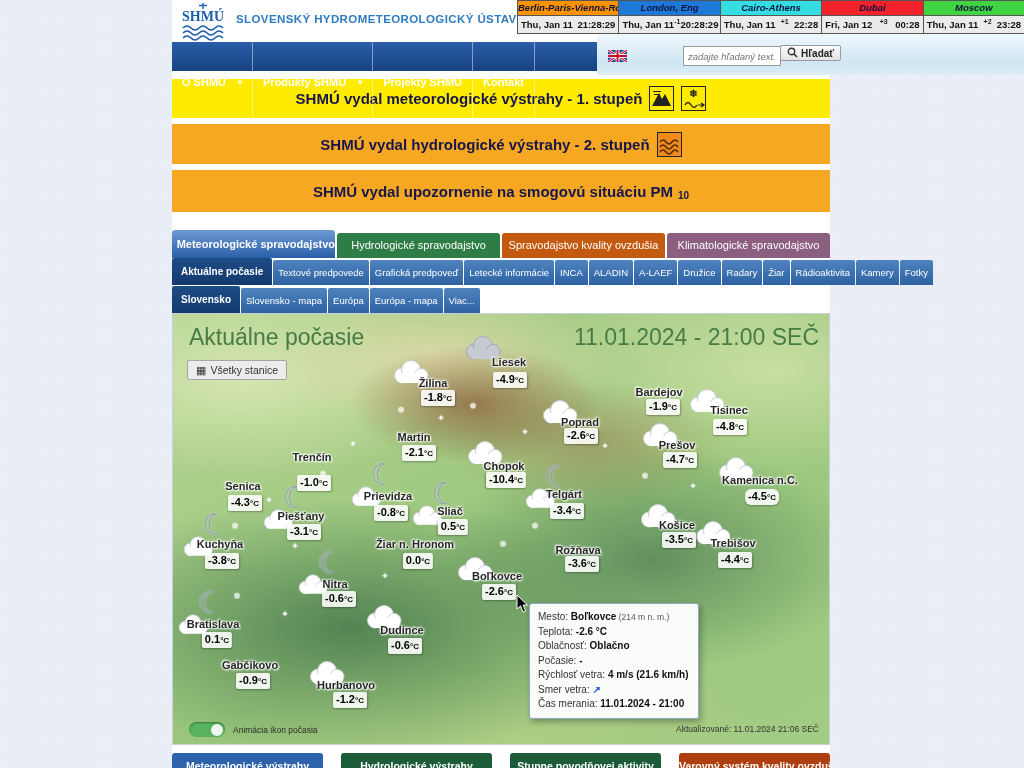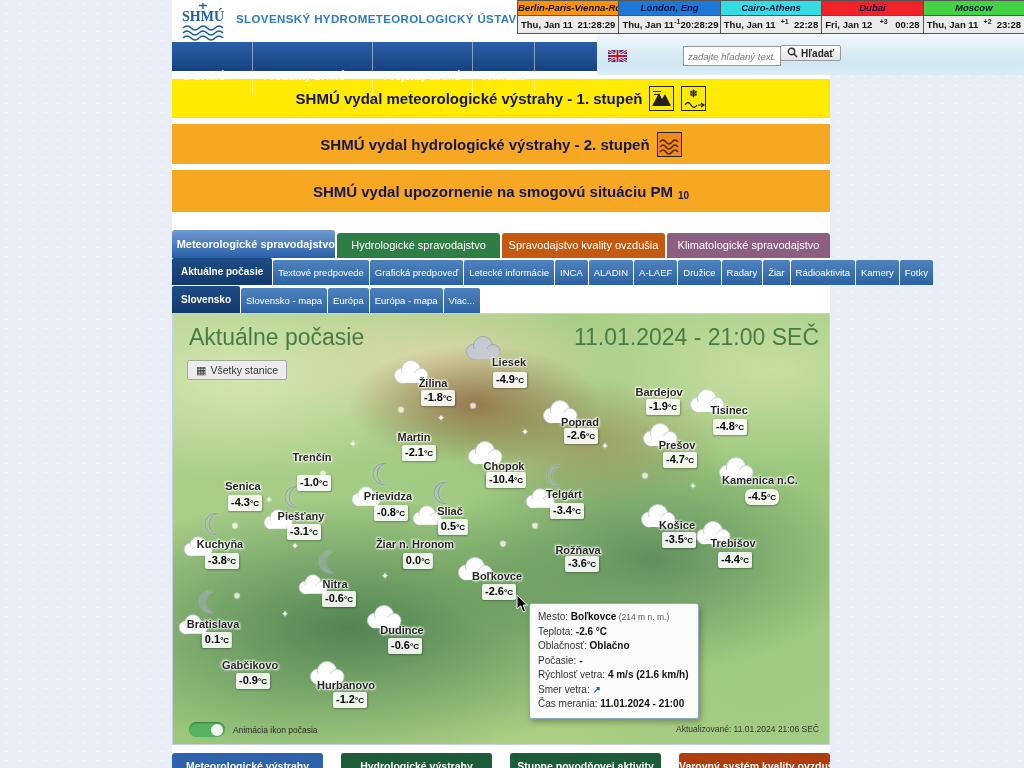--- a/index.html
+++ b/index.html
@@ -20,22 +20,22 @@
   .clock-label{height:14px;line-height:14px;font-size:9.5px;font-style:italic;font-weight:bold;color:#0c123f;
     text-align:center;border-bottom:1px solid #555;white-space:nowrap;overflow:hidden}
   .clock-time{height:17px;background:#ebebeb;display:flex;align-items:center;justify-content:space-between;
     padding:0 3px;font-weight:bold;font-size:9.5px;color:#111;white-space:nowrap}
   .clock-offset{font-size:7px;position:relative;top:-3px;color:#222}
   
   .logo{position:absolute;left:176px;top:2px;width:54px;height:40px;z-index:3}
   .site-title{position:absolute;left:236px;top:13px;font-size:11.5px;font-weight:bold;color:#2e7bc1;letter-spacing:.4px;z-index:3}
   
   .navbar{position:absolute;left:172px;top:42px;width:425px;height:29px;background:linear-gradient(#2a5ea8,#17427f);display:flex;z-index:4}
-  .nav-item{height:45px;line-height:29px;padding:4px 10px;color:#fff;font-size:11px;font-weight:bold;
-    border-right:1px solid rgba(255,255,255,.45);display:flex;align-items:flex-end;gap:12px;white-space:nowrap;cursor:pointer}
+  .nav-item{height:45px;line-height:29px;padding:18px 10px;color:#fff;font-size:11px;font-weight:bold;
+    border-right:1px solid rgba(255,255,255,.45);display:flex;align-items:center;gap:12px;white-space:nowrap;cursor:pointer}
   .nav-caret{font-size:8px;opacity:.9}
   .flag{position:absolute;left:608px;top:48px;z-index:5;cursor:pointer}
   .search-input{position:absolute;left:683px;top:46px;width:88px;height:18px;border:1px solid #999;
     font-size:9.5px;font-style:italic;color:#777;padding:0 4px;z-index:5;background:#fff}
   .search-btn{position:absolute;left:780px;top:45px;height:16px;padding:0 6px;background:linear-gradient(#fcfcfc,#e4e4e4);
     border:1px solid #999;border-radius:2px;font-size:10px;font-weight:bold;color:#222;display:flex;align-items:center;gap:3px;z-index:5;cursor:pointer}
   
   .banner{position:absolute;left:172px;width:658px;display:flex;align-items:center;justify-content:center;gap:5px;
     font-weight:bold;font-size:15px;color:#16164a;cursor:pointer;z-index:3}
   .banner .bsub{font-size:10px;position:relative;top:4px}

